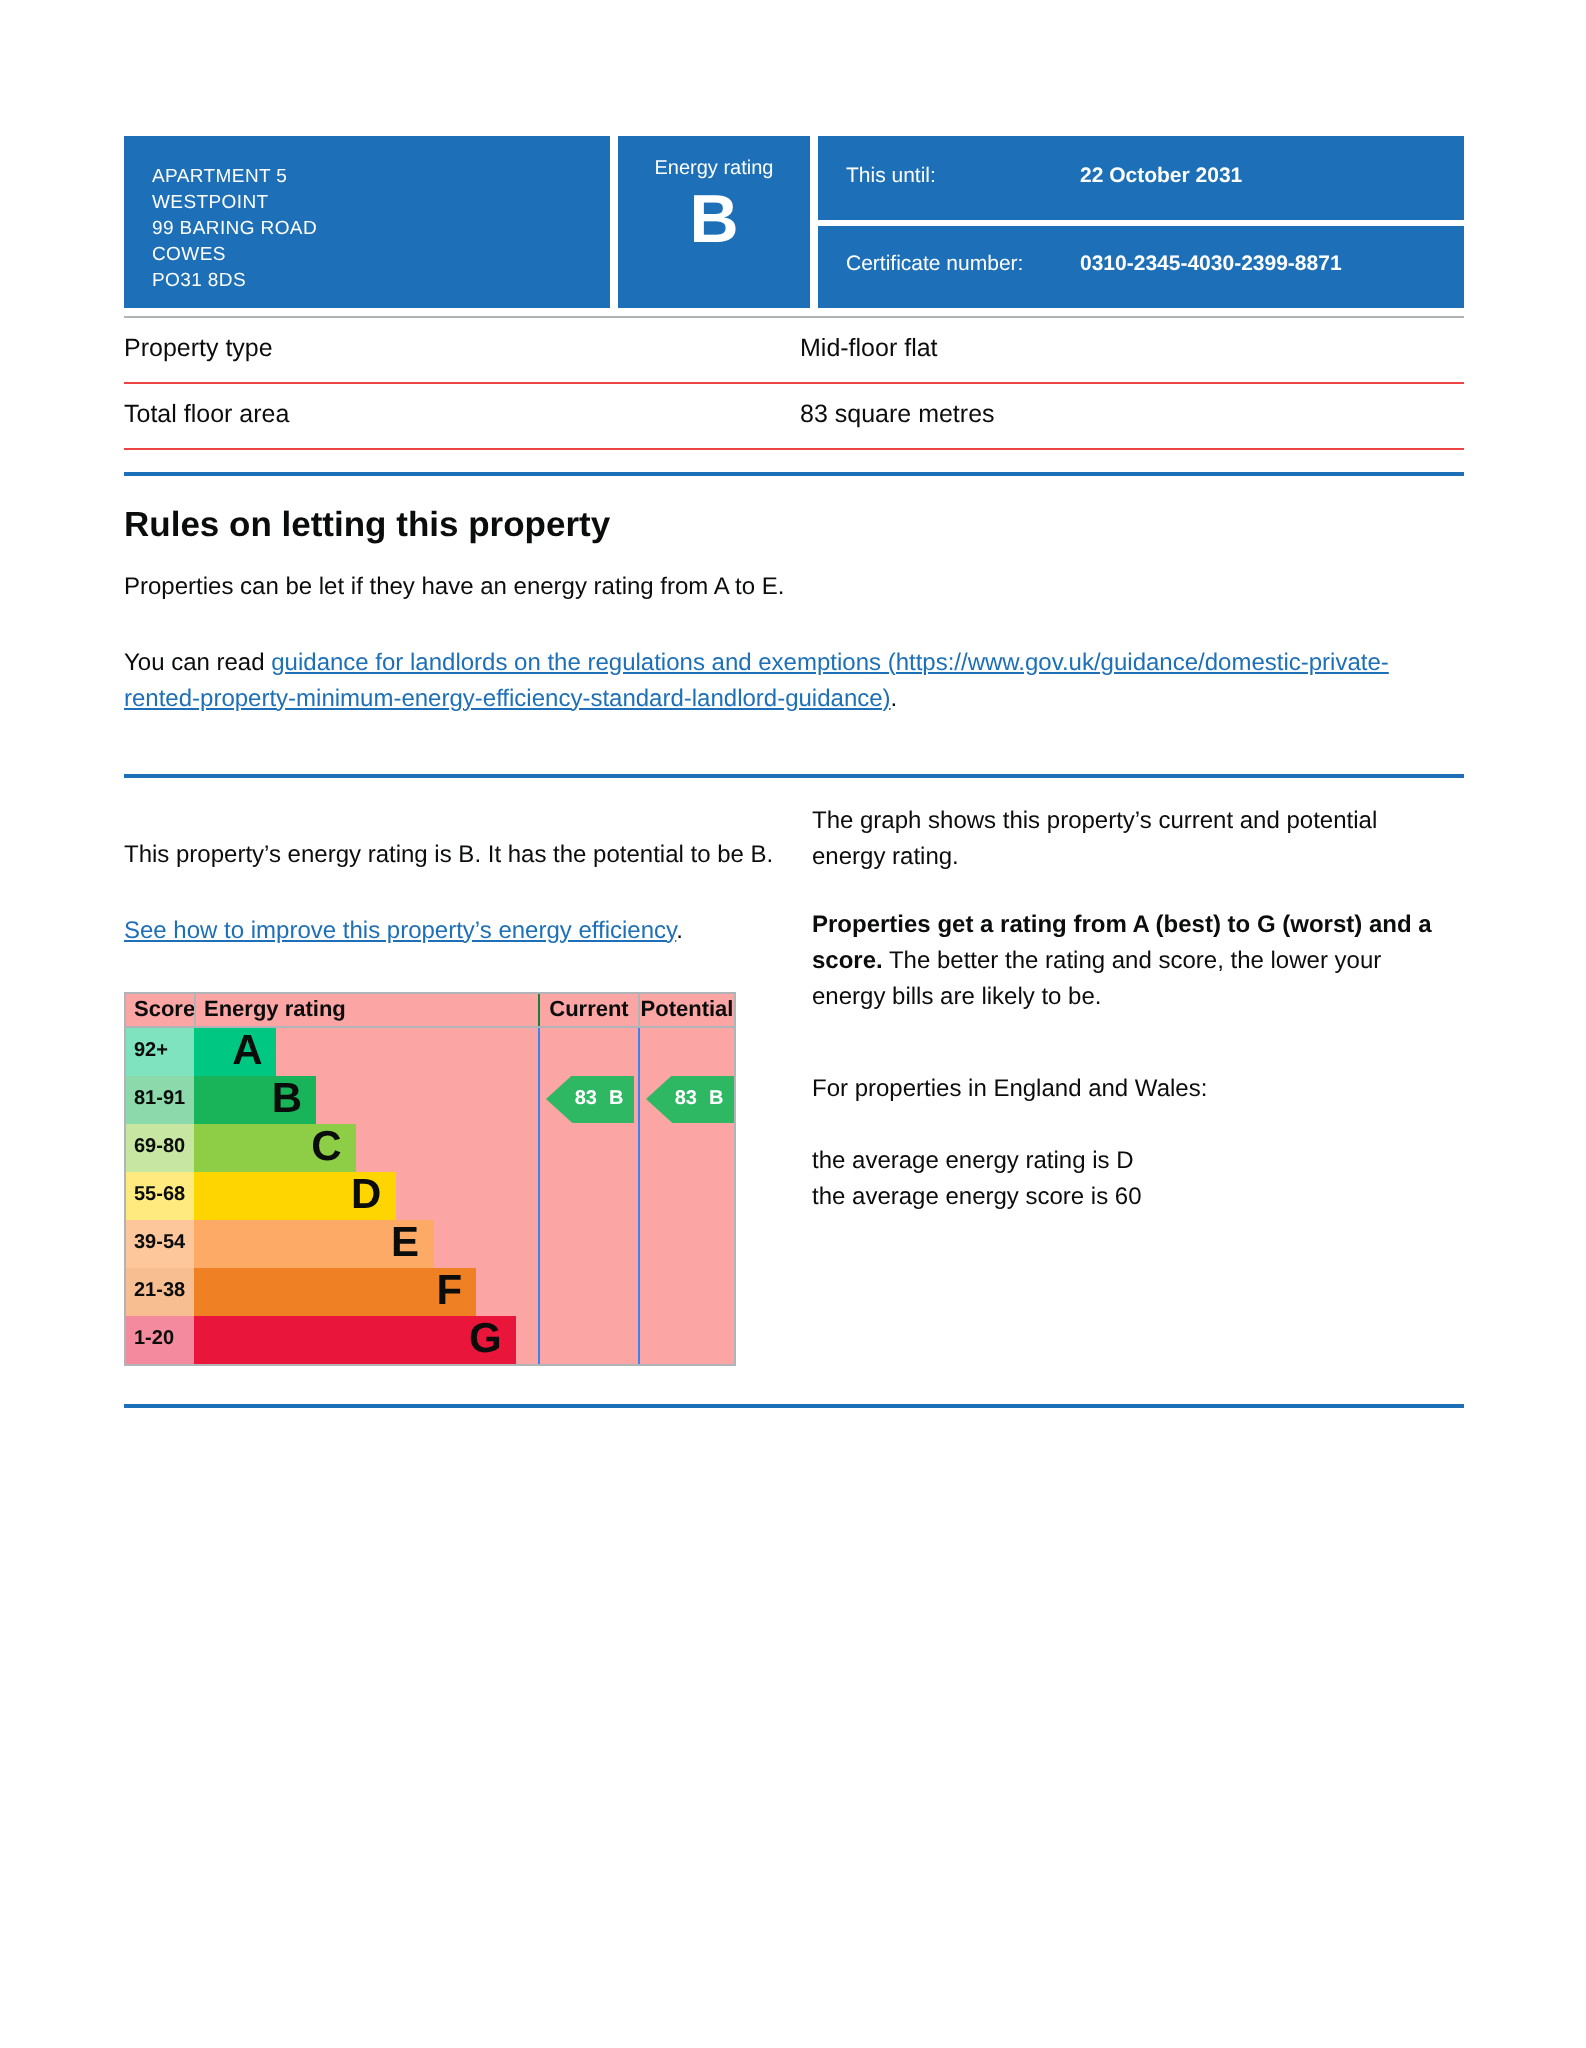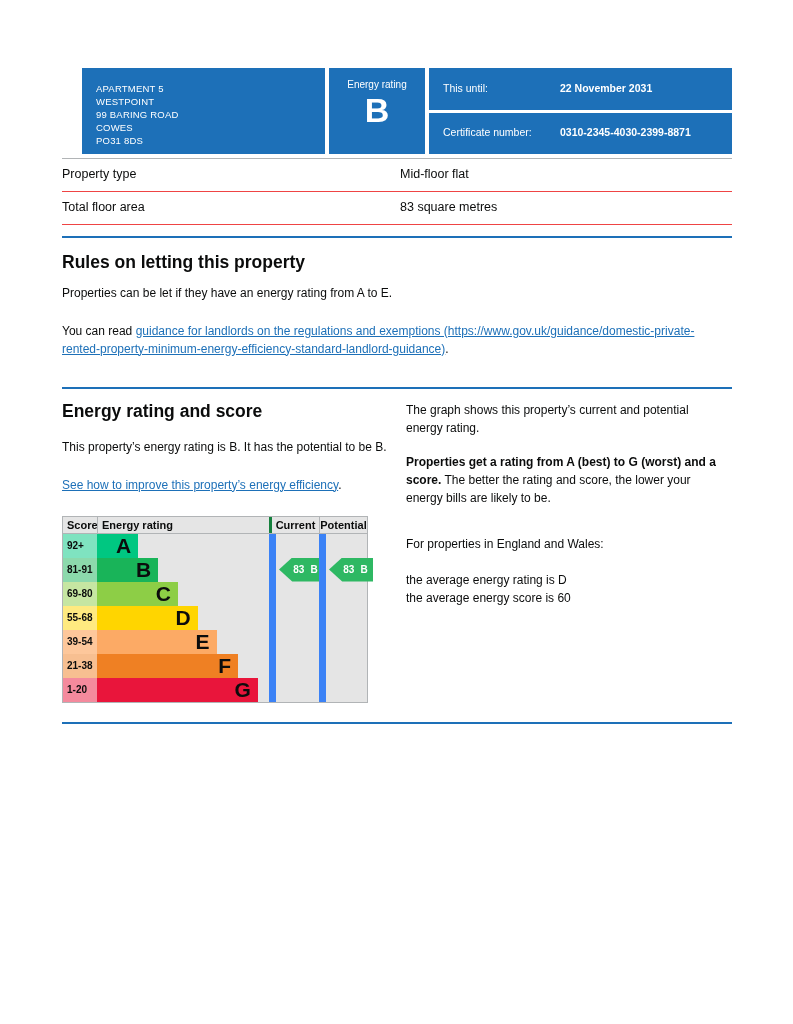--- a/index.html
+++ b/index.html
@@ -14,21 +14,21 @@
   
   .title-bar {
     background:#0b0c0c; color:#fff; height:37px;
     display:flex; align-items:center; padding-left:14px;
     font-size:19px; font-weight:bold;
   }
 
   
   .summary-band { display:flex; gap:4px; margin-top:7px; height:86px; }
   .summary-band .box { background:#1d70b8; color:#fff; }
-  .address-box { width:243px; padding:14px 0 0 14px; font-size:9.5px; line-height:13px; letter-spacing:.2px;margin-left:20px; }
+  .address-box { width:243px; padding:14px 0 0 14px; font-size:9.5px; line-height:13px; letter-spacing:.2px; }
   .rating-box { width:96px; display:flex; flex-direction:column; align-items:center; padding-top:9px; }
   .rating-box .rating-label { font-size:10px; }
   .rating-box .rating-letter { font-size:34px; font-weight:bold; line-height:36px; }
   .meta-col { flex:1; display:flex; flex-direction:column; gap:3px; }
   .meta-box { flex:1; display:flex; align-items:center; padding-left:14px; font-size:10.5px; }
   .meta-box .meta-label { width:117px; }
   .meta-box .meta-value { font-weight:bold; }
 
   
   .prop-table { margin-top:4px; border-top:1px solid #b1b4b6; }
@@ -51,34 +51,34 @@
   .col-left { width:342px; }
   .col-right { width:310px; margin-left:2px; }
   .col-left .intro { margin-top:17px; }
   .col-left .improve { margin-top:20px; }
   .col-right .rp1 { margin-top:0; }
   .col-right .rp2 { margin-top:16px; }
   .col-right .rp3 { margin-top:28px; }
   .col-right .rp4 { margin-top:18px; }
 
   
-  .epc-chart { width:306px; margin-top:22px; border:1px solid #b1b4b6; background:#e5e5e5; }
+  .epc-chart { width:306px; margin-top:22px; border:1px solid #b1b4b6; background:#fca5a5; }
   .chart-header { display:flex; height:17px; border-bottom:1px solid #b1b4b6; font-size:11px; font-weight:bold; line-height:16px; }
   .h-score { width:34px; padding-left:4px; }
   .h-rating { width:172px; padding-left:4px; border-left:1px solid #b1b4b6; }
-  .h-current { width:50px; border-left:3px solid #15803d; text-align:center; }
+  .h-current { width:50px; border-left:1px solid #15803d; text-align:center; }
   .h-potential { flex:1; border-left:1px solid #b1b4b6; text-align:center; }
   .chart-body { display:flex; }
   .bands-block { width:206px; }
   .band-row { display:flex; height:24px; }
   .score-cell { width:34px; font-size:10px; font-weight:bold; display:flex; align-items:center; padding-left:4px; }
   .bar-track { width:172px; }
   .band-bar { height:100%; display:flex; align-items:center; justify-content:flex-end; padding-right:7px; }
   .band-letter { font-size:21px; font-weight:bold; line-height:1; color:#0b0c0c; }
-  .arrow-col { position:relative; border-left:7px solid #3b82f6;text-align:right; }
+  .arrow-col { position:relative; border-left:1px solid #3b82f6;text-align:right; }
   .current-col { width:50px; }
   .potential-col { flex:1; }
   .rating-arrow {
     position:absolute; top:24px; left:3px; width:44px; height:24px;
     clip-path:polygon(0 50%, 30% 0, 100% 0, 100% 100%, 30% 100%);
     color:#fff; font-size:10px; font-weight:bold;
     display:flex; align-items:center; justify-content:center; gap:6px; padding-left:9px;
   }
 </style>
 </head>
@@ -95,21 +95,21 @@
       <div>COWES</div>
       <div>PO31 8DS</div>
     </div>
     <div class="box rating-box">
       <div class="rating-label">Energy rating</div>
       <div class="rating-letter">B</div>
     </div>
     <div class="meta-col">
       <div class="box meta-box">
         <span class="meta-label">This until:</span>
-        <span class="meta-value">22 November 2031</span>
+        <span class="meta-value">22 October 2031</span>
       </div>
       <div class="box meta-box">
         <span class="meta-label">Certificate number:</span>
         <span class="meta-value">0310-2345-4030-2399-8871</span>
       </div>
     </div>
   </div>
 
   <div class="prop-table">
     <div class="prop-row">
@@ -127,21 +127,20 @@
   <div class="rules-section">
     <h2 class="section-heading">Rules on letting this property</h2>
     <p class="p1">Properties can be let if they have an energy rating from A to E.</p>
     <p class="p2"><span>You can read </span><a class="doc-link">guidance for landlords on the regulations and exemptions (https://www.gov.uk/guidance/domestic-private-rented-property-minimum-energy-efficiency-standard-landlord-guidance)</a><span>.</span></p>
   </div>
 
   <div class="blue-rule rule-2"></div>
 
   <div class="rating-section">
     <div class="col-left">
-      <h2 class="section-heading">Energy rating and score</h2>
       <p class="intro">This property’s energy rating is B. It has the potential to be B.</p>
       <p class="improve"><a class="doc-link">See how to improve this property’s energy efficiency</a><span>.</span></p>
 
       <div class="epc-chart">
         <div class="chart-header">
           <div class="h-score">Score</div>
           <div class="h-rating">Energy rating</div>
           <div class="h-current">Current</div>
           <div class="h-potential">Potential</div>
         </div>

